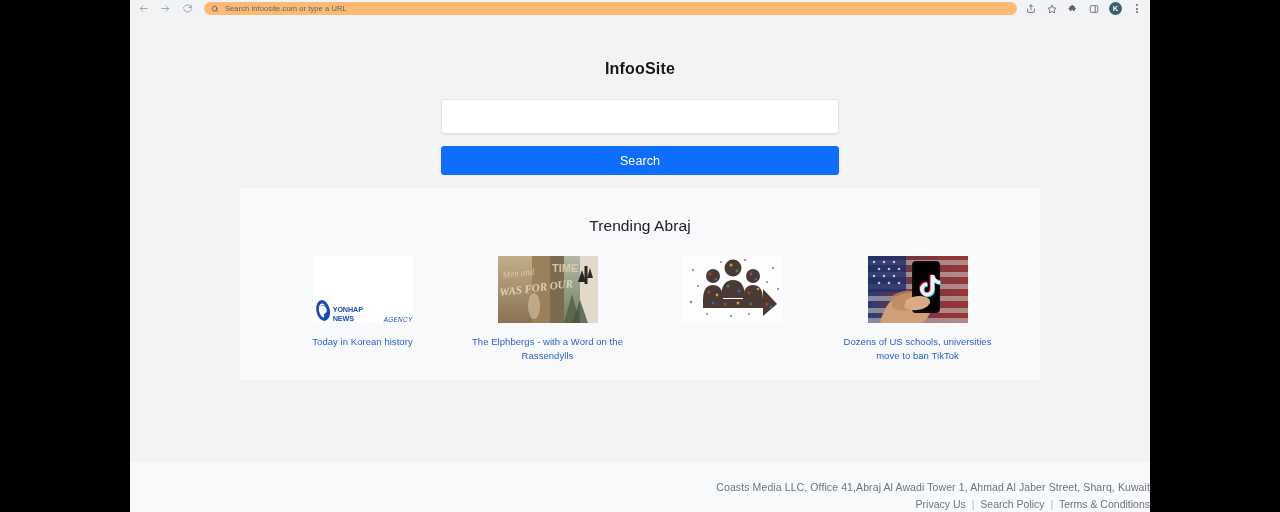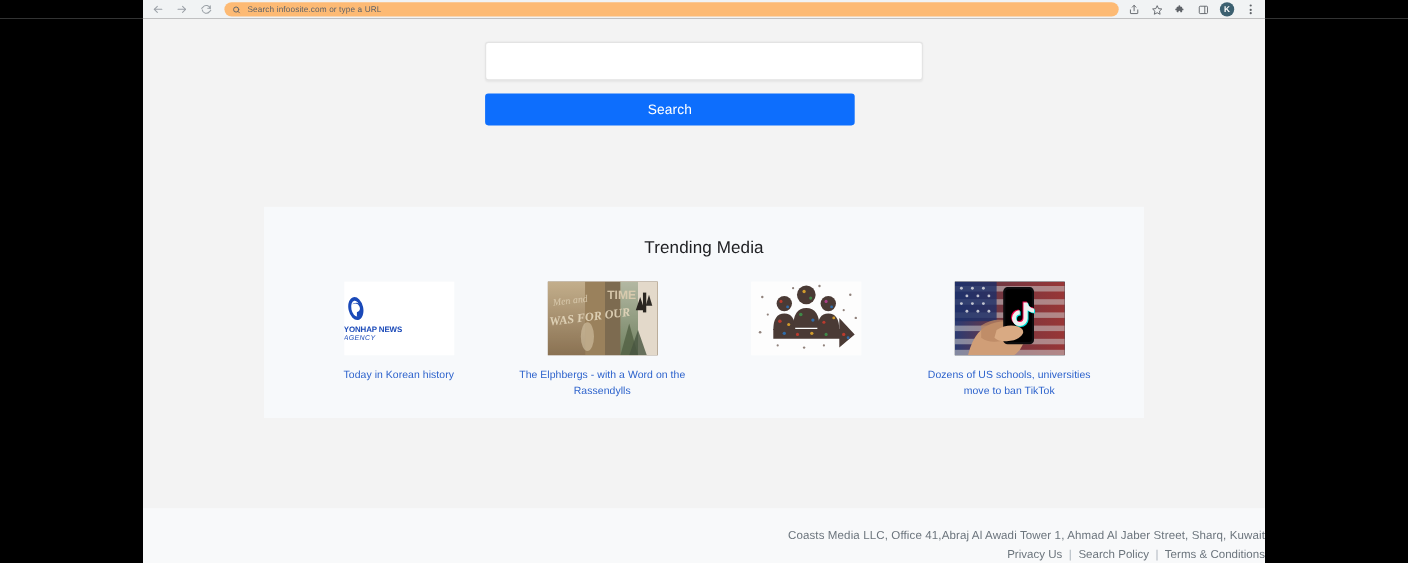--- a/index.html
+++ b/index.html
@@ -130,21 +130,21 @@
     box-shadow: 0 1px 2px rgba(0,0,0,0.06);
     font-size: 12px;
     font-family: "Liberation Sans", sans-serif;
     color: #202124;
     padding: 0 9px;
     outline: none;
   }
   #search-button {
     display: block;
     box-sizing: border-box;
-    width: 336px;
+    width: 398px;
     height: 29px;
     margin-top: 12px;
     background: #0d6efd;
     color: #ffffff;
     border: none;
     border-radius: 3px;
     font-size: 12.5px;
     font-family: "Liberation Sans", sans-serif;
     cursor: pointer;
     letter-spacing: 0.1px;
@@ -197,22 +197,22 @@
     color: #2c62cc;
     text-align: center;
     max-width: 160px;
     letter-spacing: 0.05px;
   }
 
   
   .thumb-yonhap {
     background: #ffffff;
     display: flex;
-    flex-direction: column;
-    align-items: flex-start;
+    flex-direction: row;
+    align-items: flex-end;
     justify-content: center;
   }
   .yonhap-mark { width: 21px; height: 24px; display:block; }
   .yonhap-word {
     font-size: 7.2px;
     font-weight: bold;
     color: #1a49b8;
     letter-spacing: -0.1px;
     margin-top: 2px;
     font-family: "Liberation Sans", sans-serif;
@@ -330,28 +330,29 @@
         <i></i>
         <i></i>
       </div>
   </div>
 
   <div id="chrome-right-pad"></div>
 </div>
 
 <div id="page-viewport">
 
+  <h1 id="site-title">InfooSite</h1>
 
   <div id="search-block">
     <input id="search-input" type="text" placeholder="" style="">
     <button id="search-button">Search</button>
   </div>
 
   <div id="trending-section">
-    <h2 id="trending-heading">Trending Media</h2>
+    <h2 id="trending-heading">Trending Abraj</h2>
 
     <div id="trending-grid">
 
       <a class="news-card">
         <div class="news-thumb thumb-yonhap">
           <svg class="yonhap-mark" viewBox="0 0 42 50">
             <ellipse cx="21" cy="24" rx="14" ry="22" fill="#1a49b8" transform="rotate(-12 21 24)"></ellipse>
             <ellipse cx="21" cy="24" rx="8.5" ry="15" fill="#ffffff" transform="rotate(-12 21 24)"></ellipse>
             <path d="M14 16 q10 -5 14 4 q3 8 -5 11 l0 9 q10 -3 11 -13 q1 -13 -12 -14 q-6 0 -8 3 z" fill="#1a49b8"></path>
           </svg>

